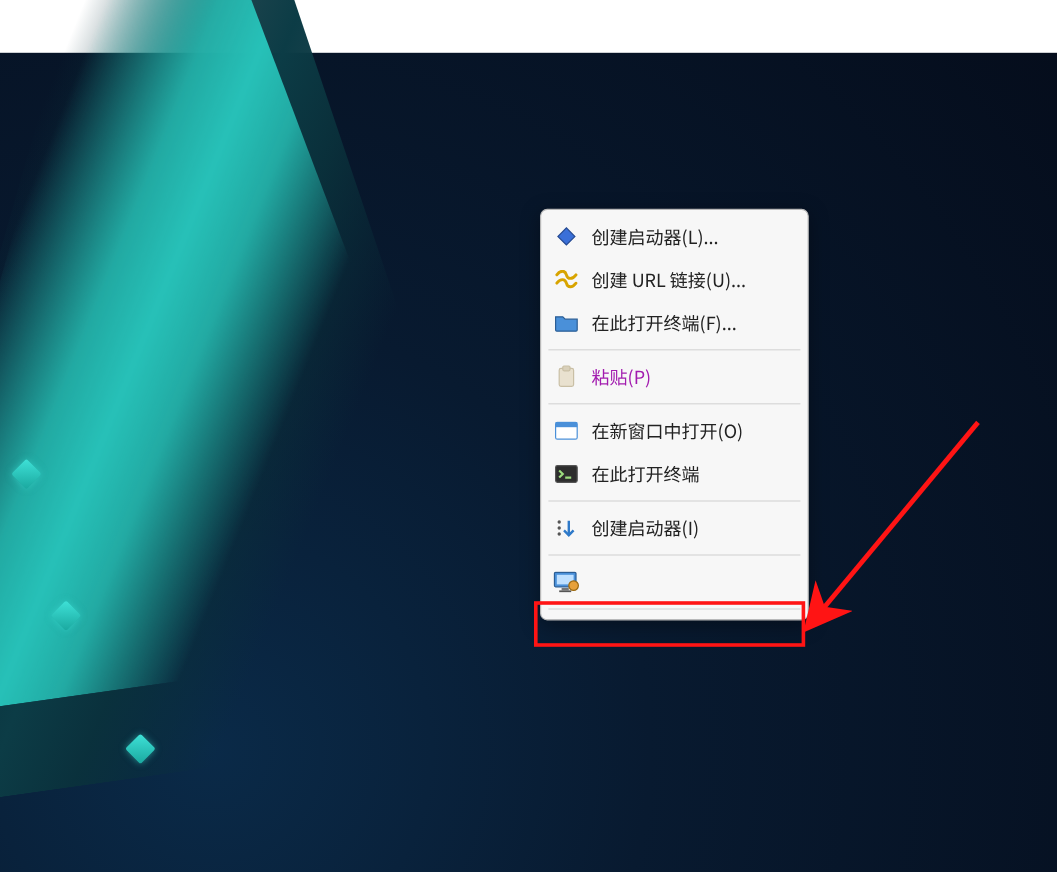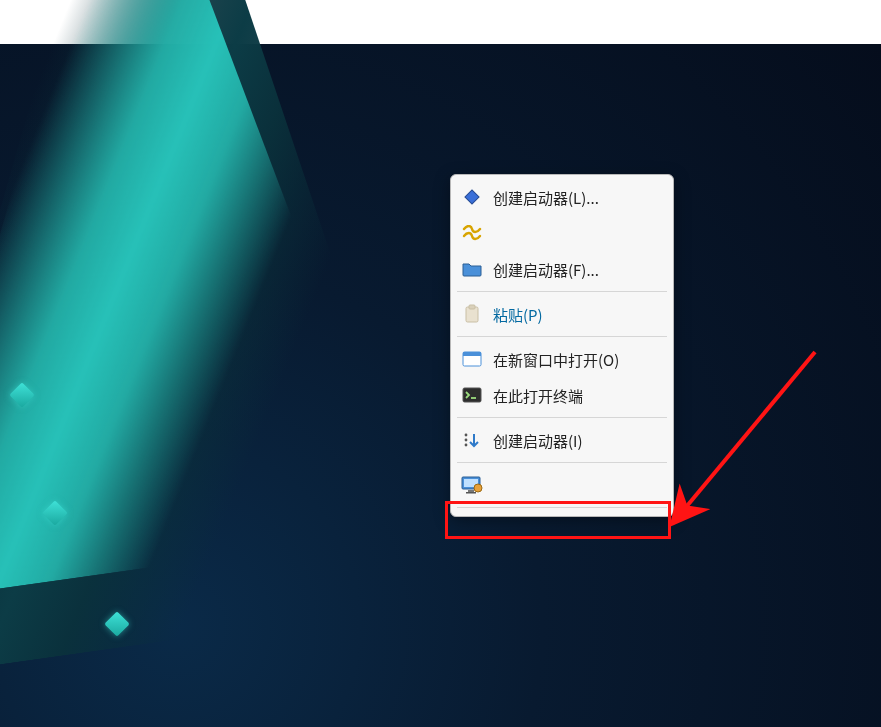--- a/index.html
+++ b/index.html
@@ -68,21 +68,21 @@
   .menu-item {
     display: flex;
     align-items: center;
     height: 36px;
     padding: 0 12px 0 10px;
     font-size: 15px;
     color: #222;
     cursor: default;
     position: relative;
   }
-  .menu-item.disabled { color: #0369a1; align-items: center; }
+  .menu-item.disabled { color: #a21caf; align-items: center; }
   .menu-sep {
     height: 1px;
     margin: 4px 6px;
     background: #d6d6d6;
   }
   .mi-icon {
     width: 22px; height: 22px;
     margin-right: 10px;
     display: inline-flex;
     align-items: center; justify-content: center;
@@ -126,28 +126,29 @@
         </span>
         <span class="mi-label">创建启动器(L)...</span>
       </div>
       <div class="menu-item">
         <span class="mi-icon">
           <svg width="20" height="16" viewBox="0 0 20 16">
             <path d="M2 4 C5 0 9 0 10 4 C11 8 15 8 18 4" stroke="#d8a400" stroke-width="2.4" fill="none" stroke-linecap="round"></path>
             <path d="M2 11 C5 7 9 7 10 11 C11 15 15 15 18 11" stroke="#d8a400" stroke-width="2.4" fill="none" stroke-linecap="round"></path>
           </svg>
         </span>
+        <span class="mi-label">创建 URL 链接(U)...</span>
       </div>
       <div class="menu-item">
         <span class="mi-icon">
           <svg width="20" height="16" viewBox="0 0 20 16">
             <path d="M1 3h6l2 2h10v9a1 1 0 0 1-1 1H2a1 1 0 0 1-1-1z" fill="#4a90d9" stroke="#2b5e95"></path>
           </svg>
         </span>
-        <span class="mi-label">创建启动器(F)...</span>
+        <span class="mi-label">在此打开终端(F)...</span>
       </div>
       <div class="menu-sep"></div>
       <div class="menu-item disabled">
         <span class="mi-icon">
           <svg width="16" height="20" viewBox="0 0 16 20">
             <rect x="2" y="3" width="12" height="15" rx="1.5" fill="#e9e1cf" stroke="#c9bfa5"></rect>
             <rect x="5" y="1" width="6" height="4" rx="1" fill="#d9d0ba" stroke="#c9bfa5"></rect>
           </svg>
         </span>
         <span class="mi-label">粘贴(P)</span>

